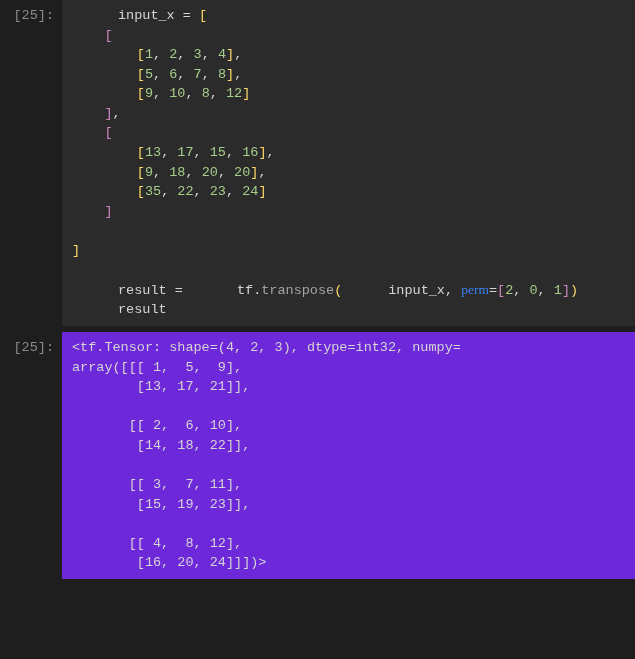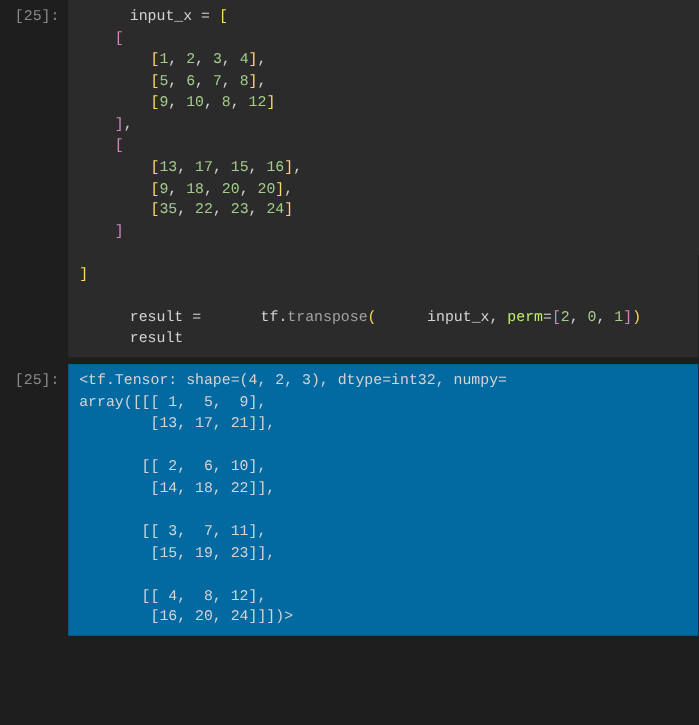--- a/index.html
+++ b/index.html
@@ -30,33 +30,33 @@
     user-select: none;
   }
   .input-wrap {
     flex: 1;
     background: #2b2b2b;
     padding: 6px 10px 6px 10px;
     white-space: pre;
   }
   .output-wrap {
     flex: 1;
-    background: #0369a1;
+    background: #6d28d9;
     padding: 6px 10px 6px 10px;
     white-space: pre;
     color: #d4d4d4;
   }
   .tk-var { color: #d4d4d4; margin-left: 46px; }
   .tk-op { color: #d4d4d4; }
   .tk-br { color: #ffd966; }
   .tk-br2 { color: #d186c0; }
   .tk-num { color: #a6cd8c; }
   .tk-pp { color: #d4d4d4; }
   .tk-fn { color: #a3a3a3; }
-  .tk-kw { color: #bef264; }
+  .tk-kw { color: #3b82f6; font-family: Liberation Serif, serif; }
 </style>
 </head>
 <body>
 
 <div class="cell">
   <div class="prompt-col">[25]:</div>
   <div class="input-wrap"><span class="tk-var">input_x</span><span class="tk-op"> = </span><span class="tk-br">[</span>
 <span>    </span><span class="tk-br2">[</span>
 <span>        </span><span class="tk-br">[</span><span class="tk-num">1</span><span class="tk-pp">,</span> <span class="tk-num">2</span><span class="tk-pp">,</span> <span class="tk-num">3</span><span class="tk-pp">,</span> <span class="tk-num">4</span><span class="tk-br">]</span><span class="tk-pp">,</span>
 <span>        </span><span class="tk-br">[</span><span class="tk-num">5</span><span class="tk-pp">,</span> <span class="tk-num">6</span><span class="tk-pp">,</span> <span class="tk-num">7</span><span class="tk-pp">,</span> <span class="tk-num">8</span><span class="tk-br">]</span><span class="tk-pp">,</span>

